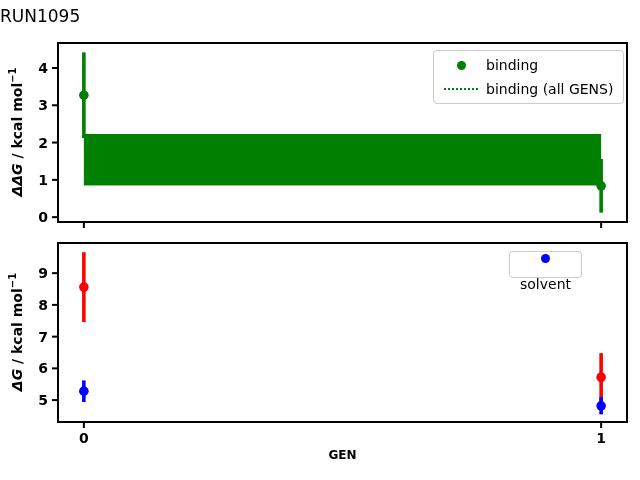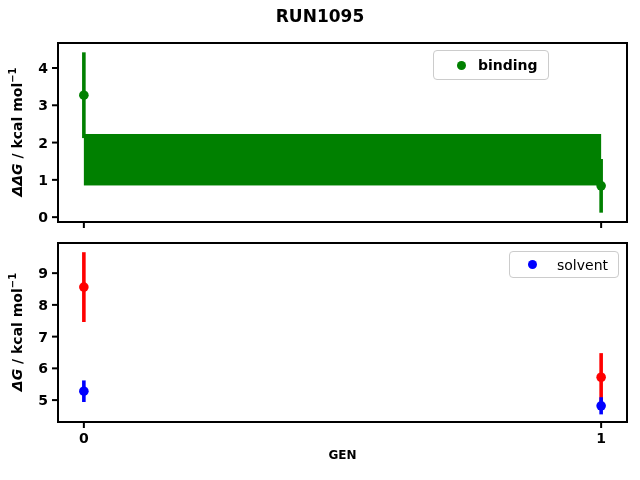--- a/index.html
+++ b/index.html
@@ -1,33 +1,33 @@
 <!DOCTYPE html>
 <html><head>
 <meta charset="utf-8">
 <style>
   html,body{margin:0;padding:0;background:#ffffff;}
   .fig{position:relative;width:640px;height:480px;background:#ffffff;
        font-family:"DejaVu Sans",sans-serif;color:#000;overflow:hidden;}
-  .suptitle{position:absolute;top:6px;left:0;width:640px;text-align:center;
-            font-size:17px;font-weight:bold;}
+  .suptitle{position:absolute;top:6px;left:0;width:640px;text-align:left;
+            font-size:17px;font-weight:normal;}
   svg#plot{position:absolute;left:0;top:0;}
   text.tick{font-family:"DejaVu Sans",sans-serif;font-size:14px;font-weight:bold;fill:#000;}
   .ylabel{position:absolute;left:16px;transform:translate(-50%,-50%) rotate(-90deg);
           white-space:nowrap;font-size:14px;font-weight:bold;}
   .ylabel sup{font-size:10px;}
   .xlabel{position:absolute;left:58px;width:569px;top:448px;text-align:center;
           font-size:12px;font-weight:bold;}
   .legend{position:absolute;background:rgba(255,255,255,0.85);border:1px solid #cccccc;
           border-radius:4px;font-size:14px;}
   #legend-top{left:433px;top:50px;padding:2px 10px 2px 10px;}
-  #legend-top .lrow{height:24px;display:flex;align-items:center;gap:0;font-weight:bold;}
+  #legend-top .lrow{height:24px;display:flex;align-items:center;gap:8px;}
   #legend-top .glyphbox{width:34px;display:flex;justify-content:center;align-items:center;}
   #legend-bottom{left:509px;top:251px;padding:2px 10px 2px 10px;}
-  #legend-bottom .lrow{height:21px;display:flex;align-items:center;gap:13px;}
+  #legend-bottom .lrow{height:21px;display:flex;align-items:center;gap:13px;flex-direction:column;}
   #legend-bottom .glyphbox{width:24px;display:flex;justify-content:center;align-items:center;}
   .dot{width:9px;height:9px;border-radius:50%;background:#000;}
   .dotline{width:34px;height:0;border-top:2px dotted #008000;}
   .llabel{white-space:nowrap;}
 </style>
 </head>
 <body>
 
 <div class="fig">
 
@@ -83,20 +83,26 @@
 
   <div class="xlabel">GEN</div>
 
   <div class="legend" id="legend-top">
     <div class="lrow">
       <span class="glyphbox">
           <span class="dot" style="background-color: rgb(0, 128, 0);"></span>
         </span>
       <span class="llabel">binding</span>
     </div>
+    <div class="lrow">
+      <span class="glyphbox">
+          <span class="dotline" style="border-top-color: rgb(0, 128, 0);"></span>
+        </span>
+      <span class="llabel">binding (all GENS)</span>
+    </div>
   </div>
 
   <div class="legend" id="legend-bottom">
     <div class="lrow">
       <span class="glyphbox">
           <span class="dot" style="background-color: rgb(0, 0, 255);"></span>
         </span>
       <span class="llabel">solvent</span>
     </div>
   </div>

